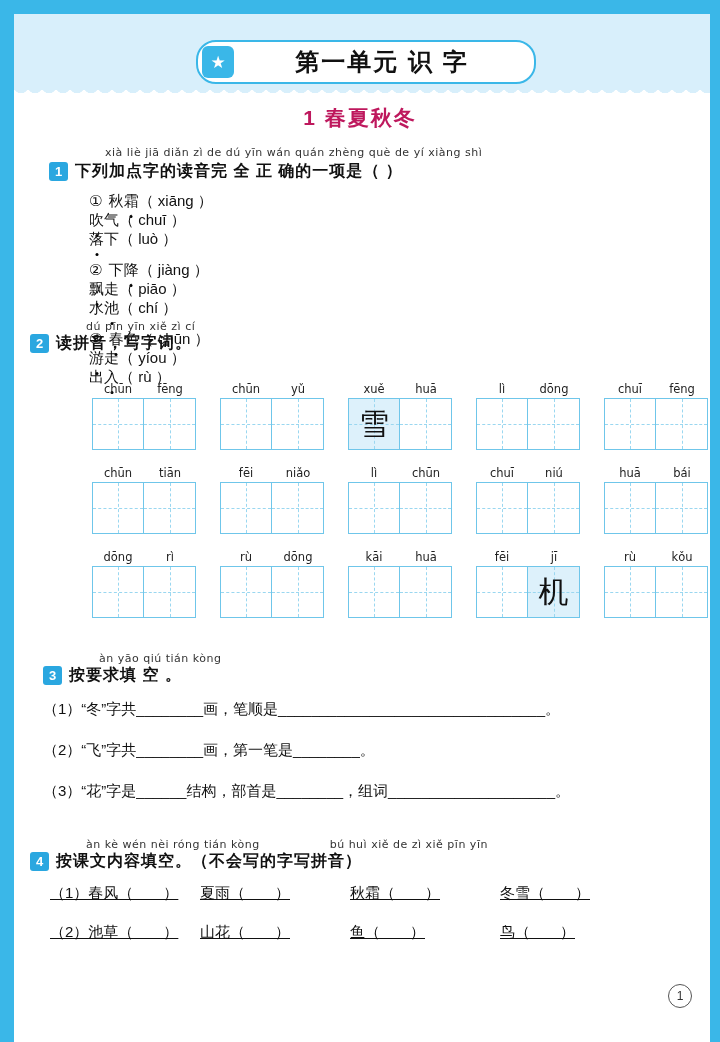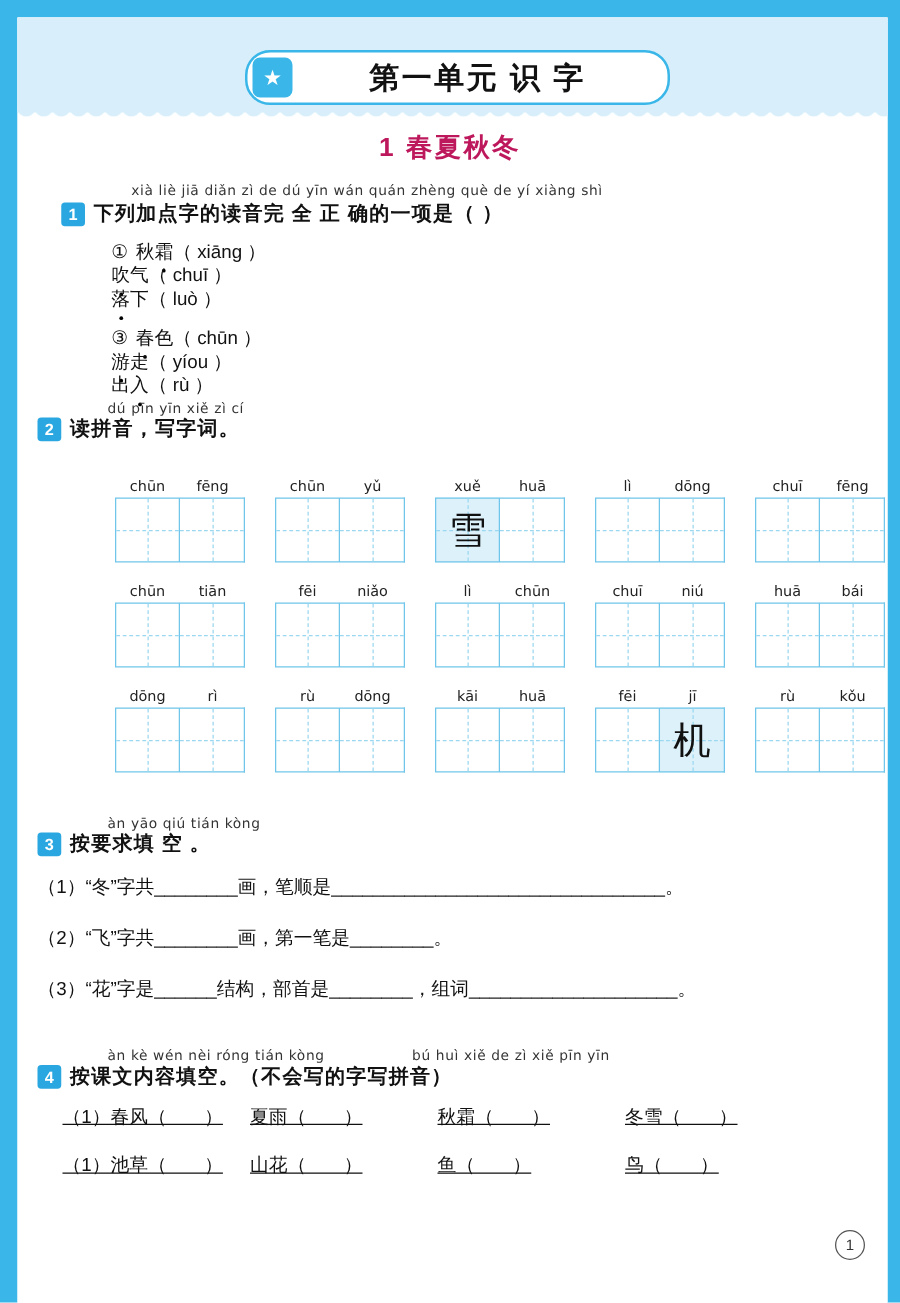--- a/index.html
+++ b/index.html
@@ -129,21 +129,21 @@
   .tz.filled{
     background:#ddf1fb;
   }
   .tz .ch{
     position:absolute;inset:0;
     display:flex;align-items:center;justify-content:center;
     font-size:30px;font-family:"DejaVu Sans",sans-serif;
     color:#111;z-index:2;
   }
   
-  #q3{position:absolute;left:30px;top:652px;width:660px;}
+  #q3{position:absolute;left:43px;top:652px;width:660px;}
   #q3 .ph{margin-left:56px;}
   .q3-items{margin-top:14px;font-size:15px;}
   .q3-item{margin-bottom:22px;white-space:nowrap;}
   
   #q4{position:absolute;left:30px;top:838px;width:660px;}
   #q4 .ph{margin-left:56px;}
   .q4-items{margin-top:12px;margin-left:20px;font-size:15px;text-decoration:underline;}
   .q4-row{display:flex;margin-bottom:20px;}
   .q4-cell{width:150px;white-space:nowrap;}
   
@@ -175,20 +175,25 @@
   <div id="q1">
     <div class="pinyin-line ph">xià liè jiā diǎn zì  de dú yīn wán quán zhèng què de  yí xiàng shì</div>
     <div class="qline">
       <span class="qnum">1</span><span class="qtext">下列加点字的读音完 全 正 确的一项是（          ）</span>
     </div>
     <div class="q1-rows">
       <div class="q1-row">
         <div class="q1-item"><span class="idx">①</span> 秋<span class="dotchar">霜</span>（ xiāng ）</div>
         <div class="q1-item"><span class="dotchar">吹</span>气（ chuī ）</div>
         <div class="q1-item"><span class="dotchar">落</span>下（ luò ）</div>
+      </div>
+      <div class="q1-row">
+        <div class="q1-item"><span class="idx">②</span> 下<span class="dotchar">降</span>（ jiàng ）</div>
+        <div class="q1-item"><span class="dotchar">飘</span>走（ piāo ）</div>
+        <div class="q1-item">水<span class="dotchar">池</span>（ chí ）</div>
       </div>
       <div class="q1-row">
         <div class="q1-item"><span class="idx">③</span> <span class="dotchar">春</span>色（ chūn ）</div>
         <div class="q1-item"><span class="dotchar">游</span>走（ yíou ）</div>
         <div class="q1-item">出<span class="dotchar">入</span>（ rù ）</div>
       </div>
     </div>
   </div>
 
   <div id="q2">
@@ -378,21 +383,21 @@
       <span class="qnum">4</span><span class="qtext">按课文内容填空。（不会写的字写拼音）</span>
     </div>
     <div class="q4-items" id="q4-items">
         <div class="q4-row">
           <div class="q4-cell">（1）春风（　　）</div>
           <div class="q4-cell">夏雨（　　）</div>
           <div class="q4-cell">秋霜（　　）</div>
           <div class="q4-cell">冬雪（　　）</div>
         </div>
         <div class="q4-row">
-          <div class="q4-cell">（1）池草（　　）</div>
+          <div class="q4-cell">（2）池草（　　）</div>
           <div class="q4-cell">山花（　　）</div>
           <div class="q4-cell">鱼（　　）</div>
           <div class="q4-cell">鸟（　　）</div>
         </div>
       </div>
   </div>
 
   <div class="pagenum">1</div>
 </div>
 

